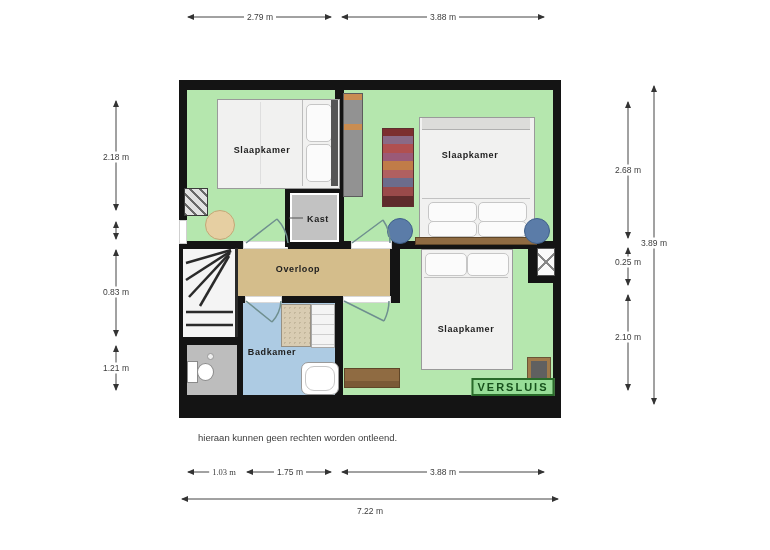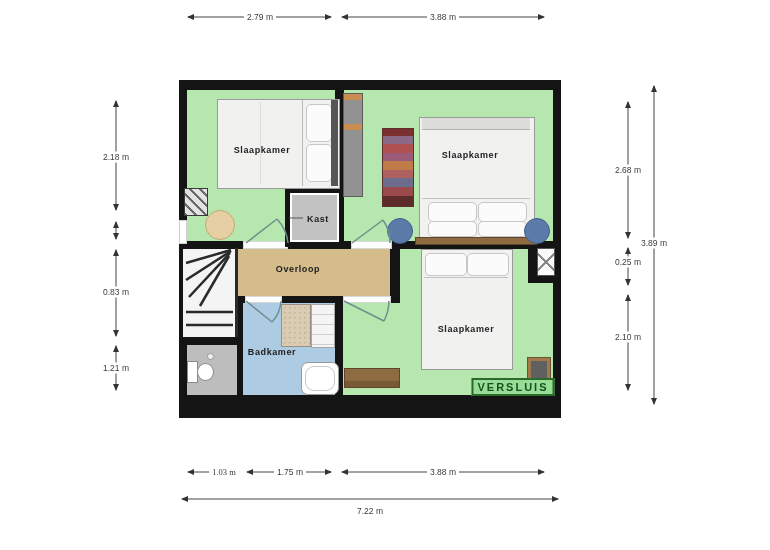--- a/index.html
+++ b/index.html
@@ -176,15 +176,16 @@
   <span class="dim-label" style="left:628px;top:262px;">0.25 m</span>
   <span class="dim-label" style="left:628px;top:337px;">2.10 m</span>
   <span class="dim-label" style="left:654px;top:243px;">3.89 m</span>
 
   <span class="dim-label" style="left:224px;top:472px;font-family:Liberation Serif, serif;">1.03 m</span>
   <span class="dim-label" style="left:290px;top:472px;">1.75 m</span>
   <span class="dim-label" style="left:443px;top:472px;">3.88 m</span>
   <span class="dim-label" style="left:370px;top:511px;">7.22 m</span>
 
   <div class="disclaimer" style="left:198px;top:431px;">
+    <span style="display:block;">hieraan kunnen geen rechten worden ontleend.</span>
   </div>
 
 </div>
 
 </body></html>

